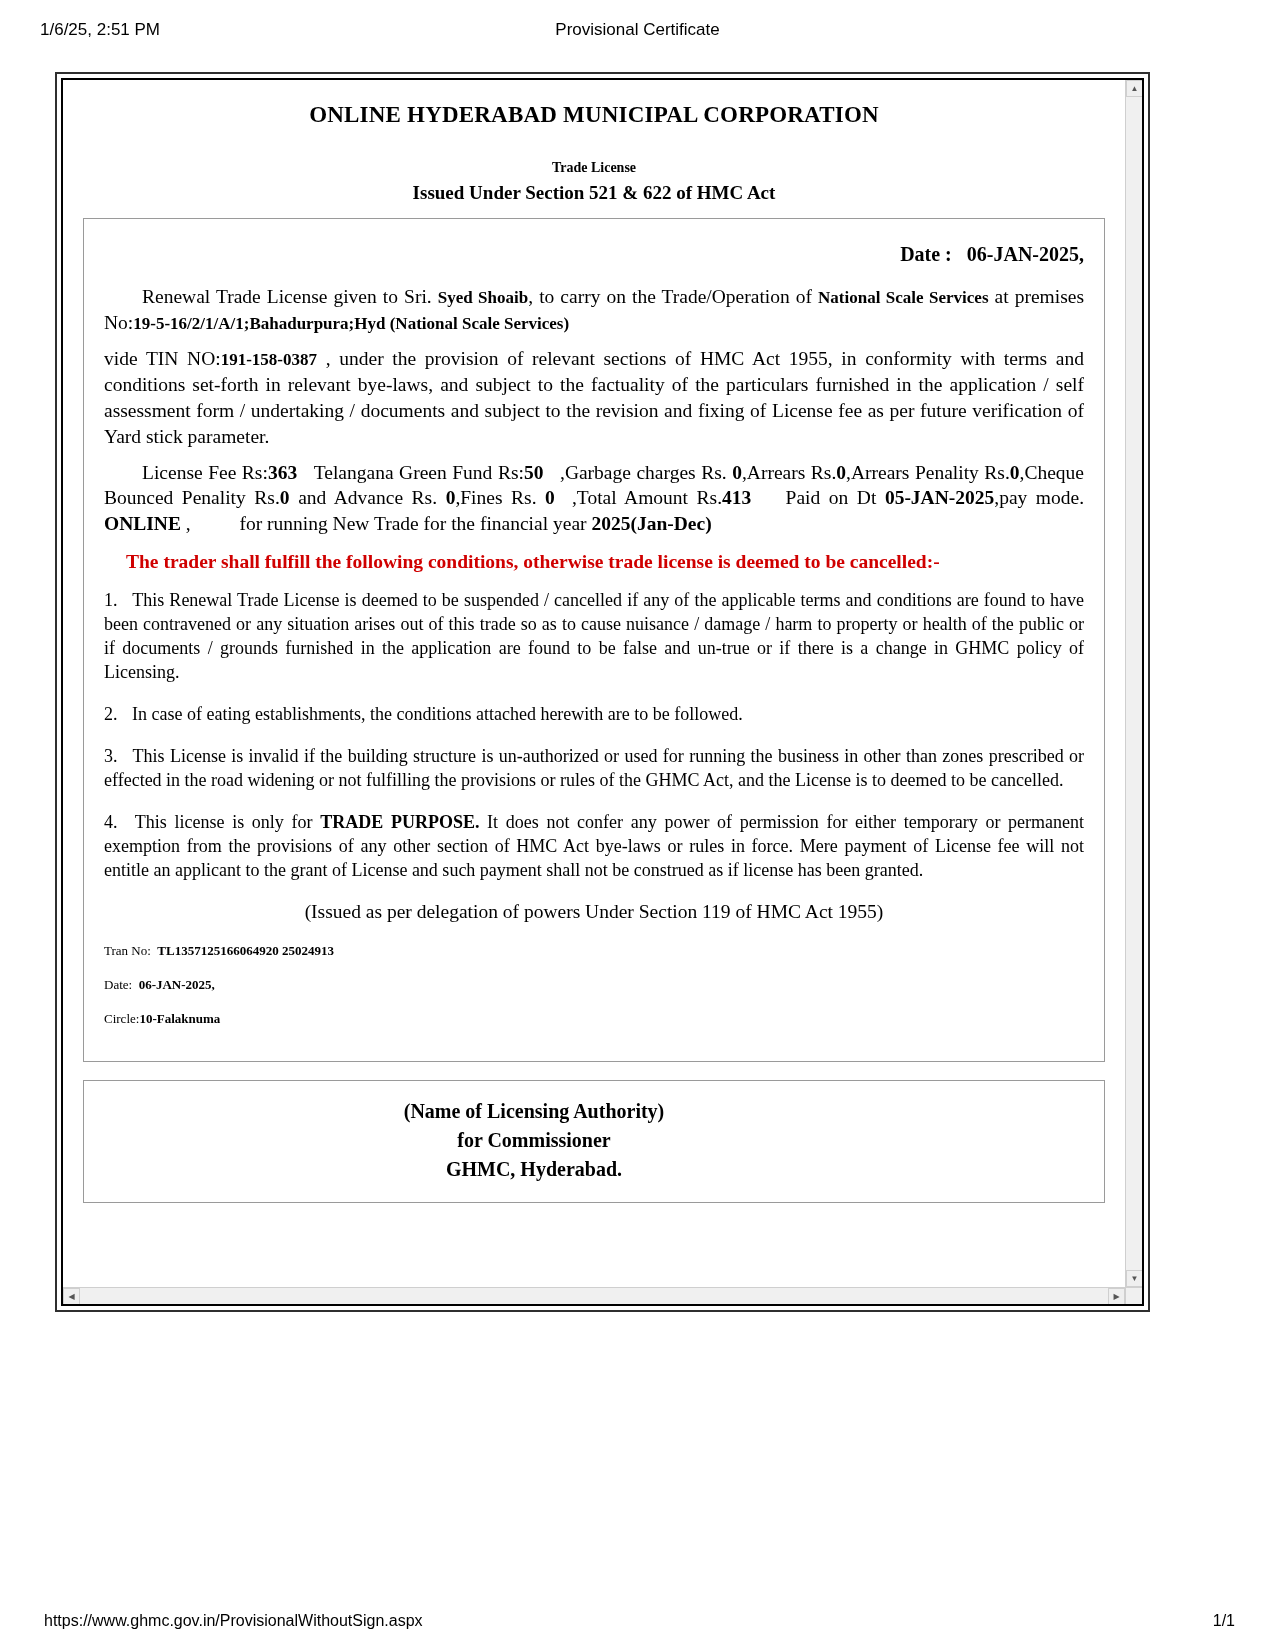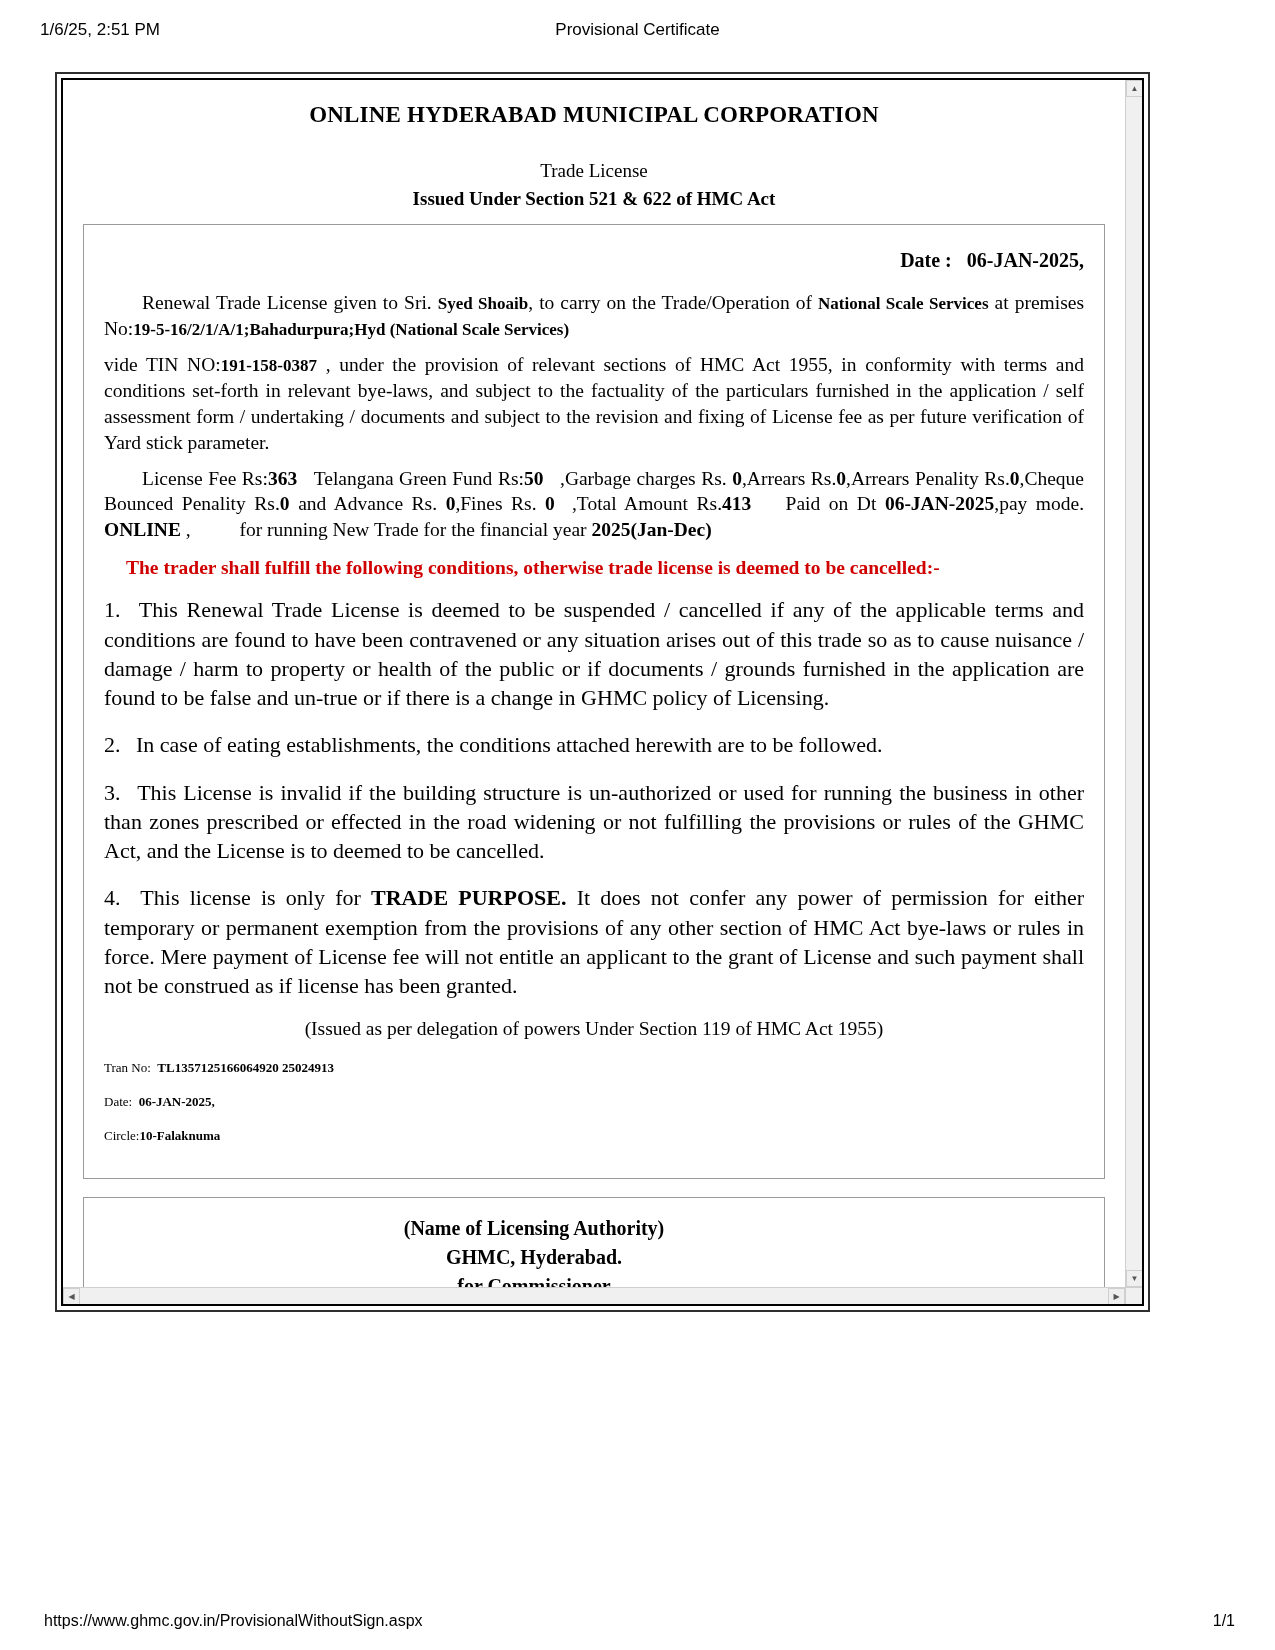--- a/index.html
+++ b/index.html
@@ -95,21 +95,21 @@
     padding: 22px 20px 0 20px;
   }
 
   
   .title-block { text-align: center; }
   .title-main {
     font-size: 23px; font-weight: bold; letter-spacing: .2px;
     margin-bottom: 8px;
   }
   .title-sub {
-    font-size: 19px; font-weight: normal; margin-bottom: 6px; margin-top: 32px;
+    font-size: 14px; font-weight: bold; margin-bottom: 6px; margin-top: 32px;
   }
   .title-sub2 {
     font-size: 19px; font-weight: bold; margin-bottom: 14px;
   }
 
   
   .body-box {
     border: 1px solid #9a9a9a;
     padding: 14px 20px 16px 20px;
     margin-top: 6px;
@@ -132,21 +132,21 @@
   .small-bold { font-weight: bold; font-size: 17px; }
   .warn {
     color: #d00000;
     font-weight: bold;
     font-size: 19.5px;
     text-align: left;
     text-indent: 22px;
     margin: 14px 0 16px 0;
   }
   .cond {
-    font-size: 22px;
+    font-size: 18px;
     line-height: 1.33;
     margin: 0 0 18px 0;
     text-align: justify;
   }
   .cond .num { margin-right: 10px; }
   .centered-note {
     text-align: center;
     font-size: 19.5px;
     margin: 18px 0 20px 0;
   }
@@ -215,21 +215,21 @@
           <p class="para indent">
             <span>License Fee Rs:</span><span class="b">363</span>
             &nbsp;&nbsp;<span>Telangana Green Fund Rs:</span><span class="b">50</span>
             &nbsp;&nbsp;<span>,Garbage charges Rs.</span>
             <span class="b">0</span><span>,Arrears Rs.</span><span class="b">0</span><span>,Arrears Penality Rs.</span><span class="b">0</span><span>,Cheque Bounced Penality Rs.</span><span class="b">0</span>
             <span>and Advance Rs.</span>
             <span class="b">0</span><span>,Fines Rs.</span>
             <span class="b">0</span>
             &nbsp;<span>,Total Amount Rs.</span><span class="b">413</span>
             &nbsp;&nbsp;&nbsp;<span>Paid on Dt</span>
-            <span class="b">06-JAN-2025</span><span>,pay mode.</span>
+            <span class="b">05-JAN-2025</span><span>,pay mode.</span>
             <span class="b">ONLINE</span>
             <span>,</span>
             &nbsp;&nbsp;&nbsp;&nbsp;&nbsp;&nbsp;&nbsp;&nbsp;
             <span>for running New Trade for the financial year</span>
             <span class="b">2025(Jan-Dec)</span>
           </p>
 
           <div class="warn">The trader shall fulfill the following conditions, otherwise trade license is deemed to be cancelled:-</div>
 
           <div class="cond">
@@ -269,22 +269,22 @@
 
           <div class="kv">
             <span>Circle:</span><span class="kv-val">10-Falaknuma</span>
           </div>
 
         </div>
 
         <div class="auth-box">
           <div class="auth-lines">
             <div>(Name of Licensing Authority)</div>
+            <div>for Commissioner</div>
             <div>GHMC, Hyderabad.</div>
-            <div>for Commissioner</div>
           </div>
         </div>
 
       </div>
 
       <div class="vscroll">
         <div class="arrow-up">▲</div>
         <div class="arrow-down">▼</div>
       </div>
       <div class="hscroll">

